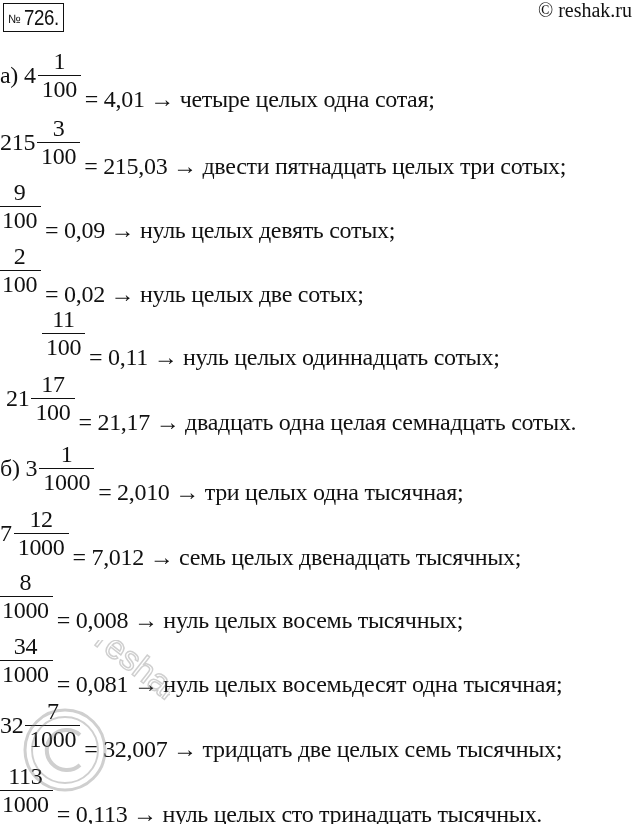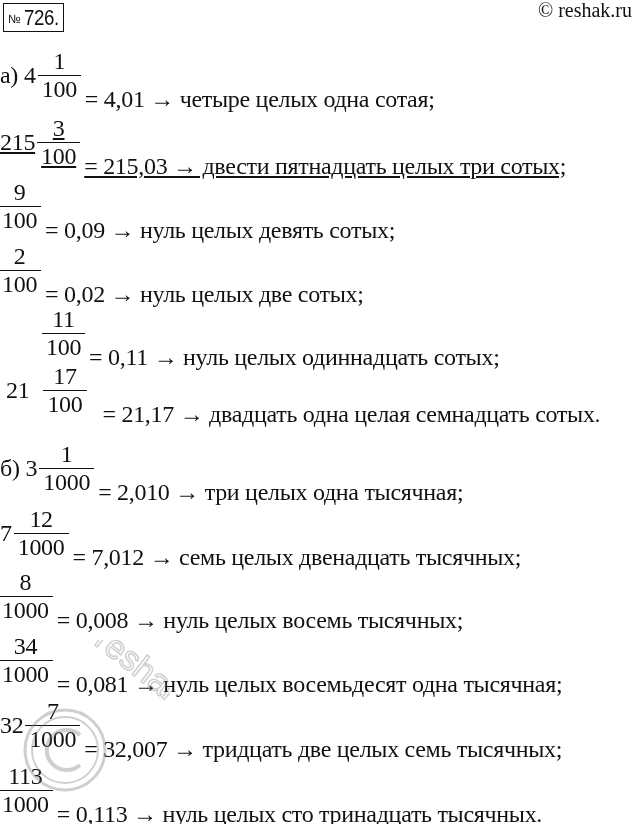--- a/index.html
+++ b/index.html
@@ -35,21 +35,21 @@
 <div id="lines">
     <div class="line" style="top: 55px; left: 0px;">
       <span class="lbl">а)</span>
       <span class="whole">4</span>
       <span class="frac">
              <span class="n">1</span>
              <span class="d">100</span>
            </span>
       <span class="rest">= 4,01 → четыре целых одна сотая;</span>
     </div>
-    <div class="line" style="top: 122px; left: 0px; text-decoration: underline;">
+    <div class="line" style="top: 122px; left: 0px;">
       <span class="whole">215</span>
       <span class="frac">
              <span class="n">3</span>
              <span class="d">100</span>
            </span>
       <span class="rest">= 215,03 → двести пятнадцать целых три сотых;</span>
     </div>
     <div class="line" style="top: 186px; left: 0px;">
       <span class="frac">
              <span class="n">9</span>
@@ -64,21 +64,21 @@
            </span>
       <span class="rest">= 0,02 → нуль целых две сотых;</span>
     </div>
     <div class="line" style="top: 313px; left: 0px; padding-left: 44px;">
       <span class="frac">
              <span class="n">11</span>
              <span class="d">100</span>
            </span>
       <span class="rest">= 0,11 → нуль целых одиннадцать сотых;</span>
     </div>
-    <div class="line" style="top: 370px; left: 6px; gap: 12px;">
+    <div class="line" style="top: 378px; left: 6px;">
       <span class="whole">21</span>
       <span class="frac">
              <span class="n">17</span>
              <span class="d">100</span>
            </span>
       <span class="rest">= 21,17 → двадцать одна целая семнадцать сотых.</span>
     </div>
     <div class="line" style="top: 448px; left: 0px;">
       <span class="lbl">б)</span>
       <span class="whole">3</span>

